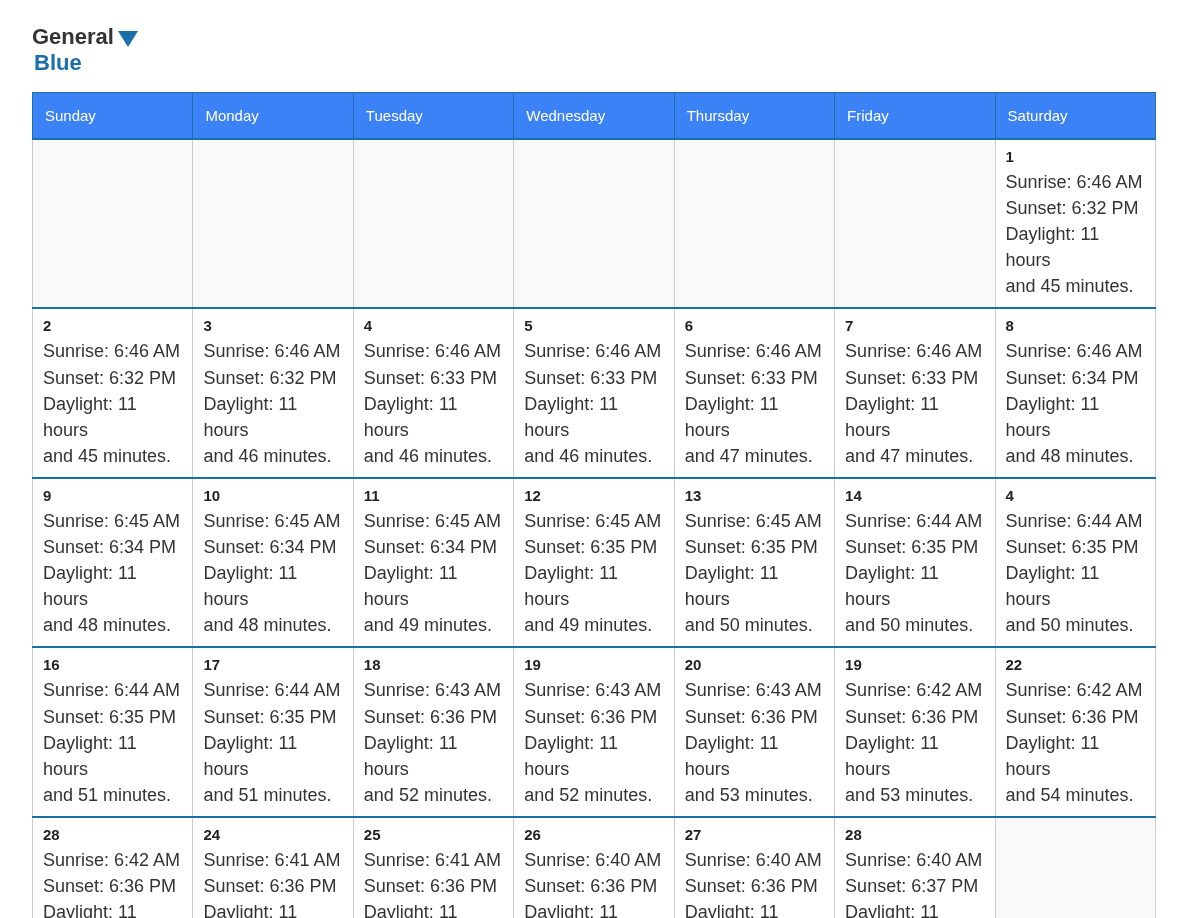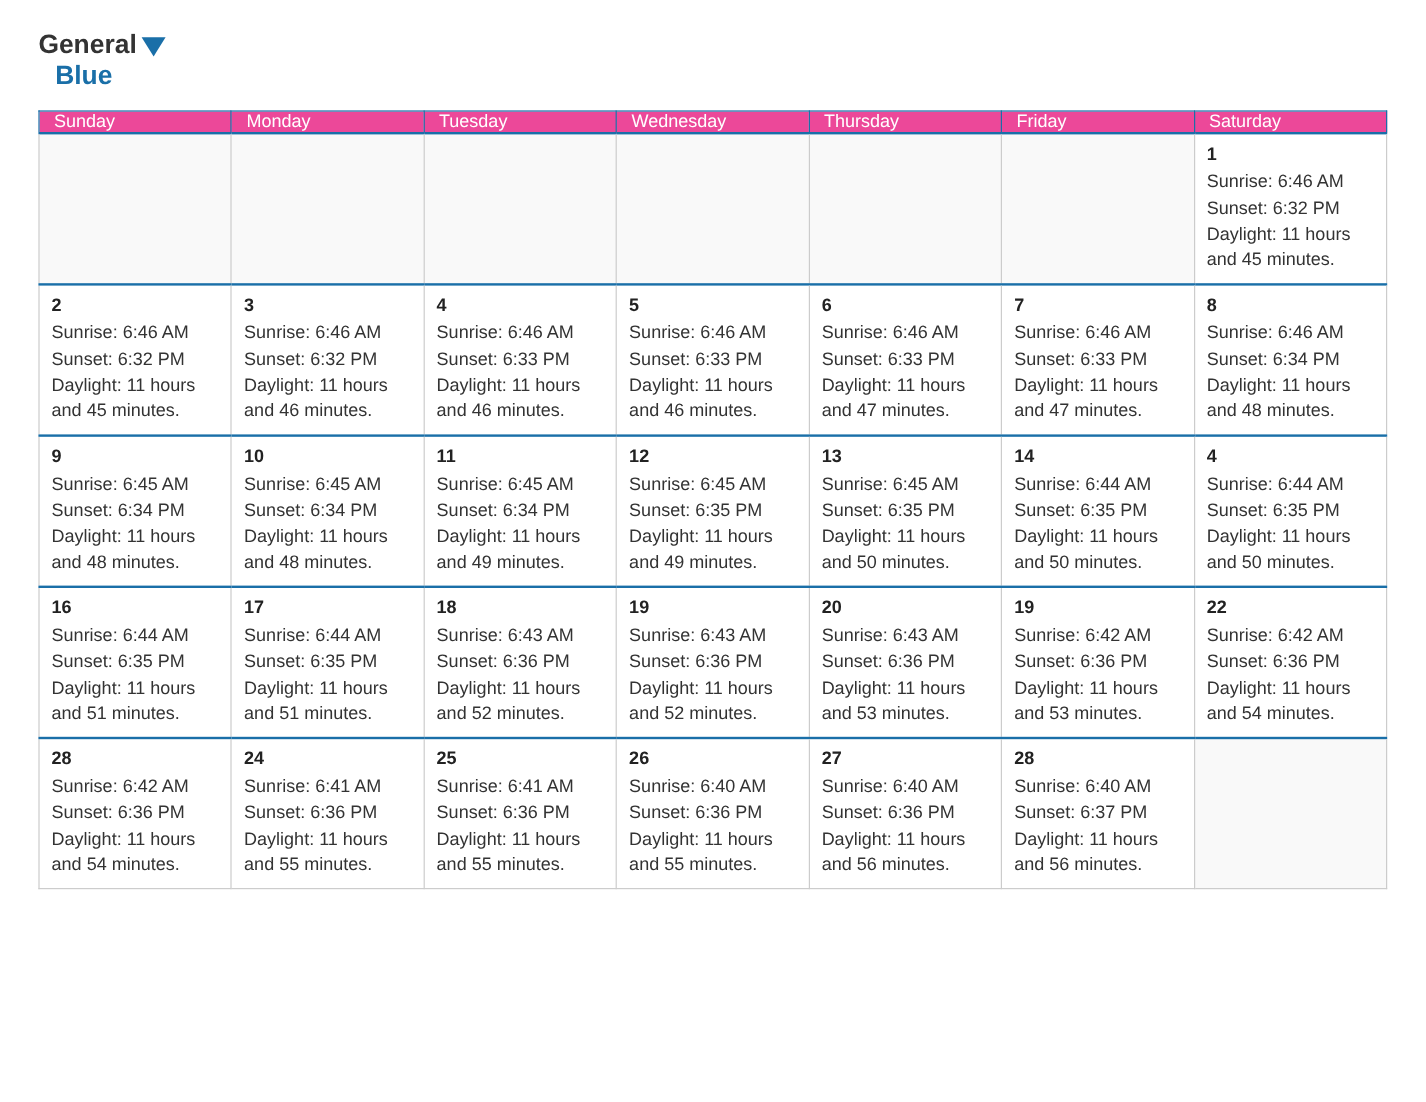--- a/index.html
+++ b/index.html
@@ -37,21 +37,21 @@
       border-left: 10px solid transparent;
       border-right: 10px solid transparent;
       border-top: 16px solid #1a6fa8;
       margin-left: 4px;
       margin-top: 4px;
     }
     .logo-blue {
       font-size: 22px;
       font-weight: bold;
       color: #1a6fa8;
-      margin-left: 14px;
+      margin-left: 2px;
     }
     .title-section {
       text-align: right;
     }
     .month-title {
       font-size: 48px;
       font-weight: bold;
       color: #222;
       line-height: 1.1;
     }
@@ -59,24 +59,24 @@
       font-size: 20px;
       color: #444;
       margin-top: 4px;
     }
     .calendar {
       width: 100%;
       border-collapse: collapse;
       border: 1px solid #aaa;
     }
     .calendar th {
-      background-color: #ec4899;
+      background-color: #3b82f6;
       color: #fff;
       text-align: left;
-      padding: 0 12px;
+      padding: 14px 12px;
       font-size: 15px;
       font-weight: normal;
       border: 1px solid #1a6fa8;
     }
     .calendar td {
       vertical-align: top;
       padding: 8px 10px;
       border: 1px solid #ccc;
       width: 14.28%;
       min-height: 110px;
@@ -84,21 +84,21 @@
       font-size: 13px;
       color: #333;
     }
     .day-number {
       font-size: 15px;
       font-weight: bold;
       color: #222;
       margin-bottom: 4px;
     }
     .day-info {
-      font-size: 15px;
+      font-size: 18px;
       color: #333;
       line-height: 1.45;
     }
     .empty-cell {
       background: #f9f9f9;
     }
     .week-row td {
       border-top: 2px solid #1a6fa8;
     }
   </style>

